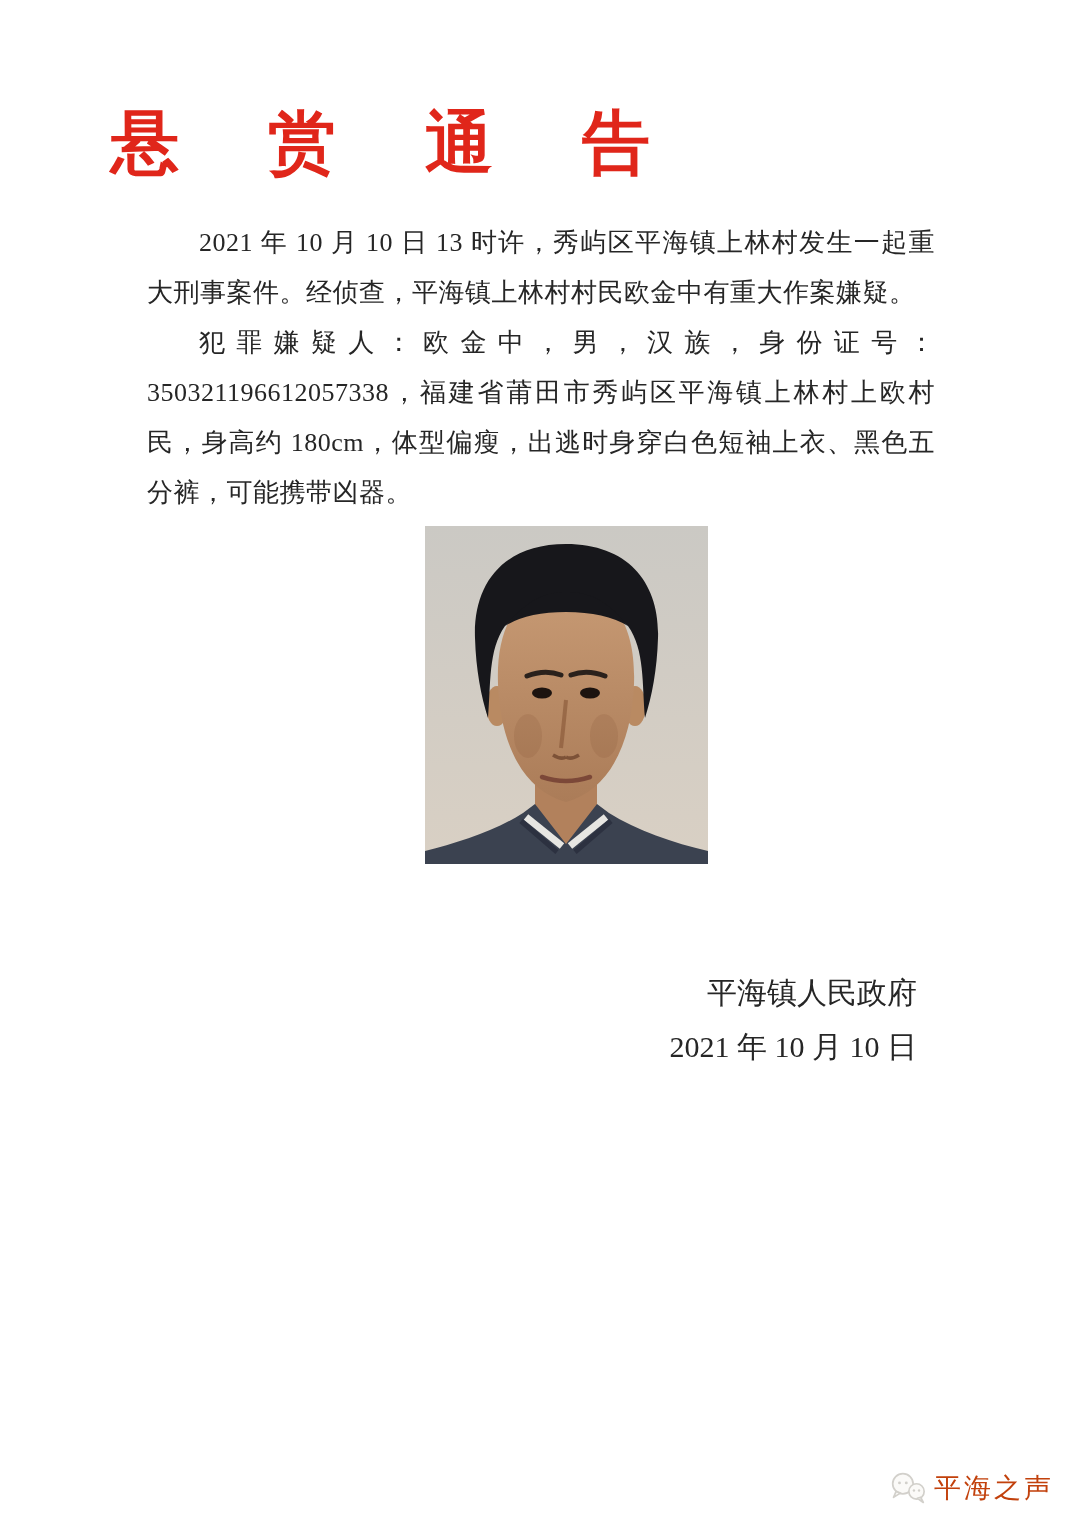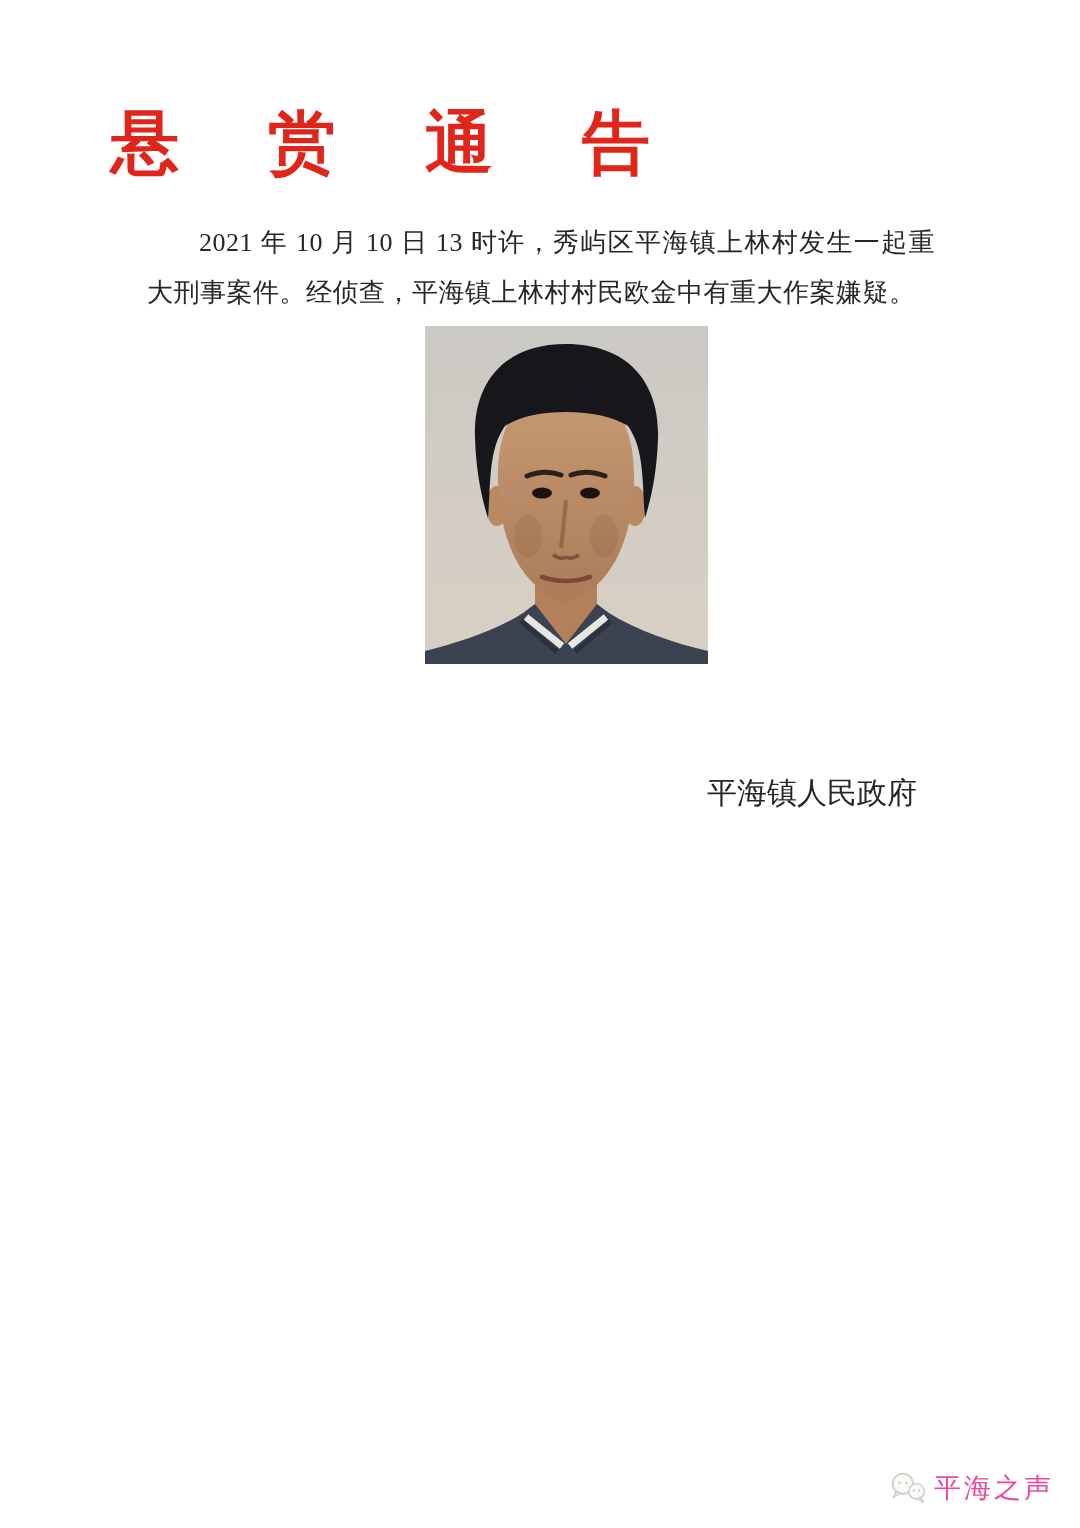--- a/index.html
+++ b/index.html
@@ -47,36 +47,37 @@
   }
   .sign-block .sig{line-height:50px;}
   .sign-block .date{line-height:58px;}
   .watermark{
     position:absolute;
     right:26px;
     bottom:22px;
     display:flex;
     align-items:center;
     gap:6px;
-    color:#ec4899;
+    color:#c2410c;
     font-size:27px;
     font-family:"Liberation Sans","DejaVu Sans",sans-serif;
     letter-spacing:3px;
   }
   .watermark svg{width:40px;height:34px;display:block;}
 </style>
 </head>
 <body>
 
 <div class="doc">
 
   <h1 class="title">悬 赏 通 告</h1>
 
   <div class="body-text">
     <p>2021 年 10 月 10 日 13 时许，秀屿区平海镇上林村发生一起重大刑事案件。经侦查，平海镇上林村村民欧金中有重大作案嫌疑。</p>
+    <p>犯罪嫌疑人：欧金中，男，汉族，身份证号：350321196612057338，福建省莆田市秀屿区平海镇上林村上欧村民，身高约 180cm，体型偏瘦，出逃时身穿白色短袖上衣、黑色五分裤，可能携带凶器。</p>
 
     <div class="photo-wrap">
       <svg viewBox="0 0 283 338" preserveAspectRatio="none">
         <defs>
           <linearGradient id="bgGrad" x1="0" y1="0" x2="0" y2="1">
             <stop offset="0" stop-color="#cbc9c4"></stop>
             <stop offset="1" stop-color="#d9d0c4"></stop>
           </linearGradient>
           <linearGradient id="skinGrad" x1="0" y1="0" x2="0" y2="1">
             <stop offset="0" stop-color="#c79a74"></stop>
@@ -116,20 +117,21 @@
 
         <ellipse cx="103" cy="210" rx="14" ry="22" fill="rgba(120,70,40,0.14)"></ellipse>
         <ellipse cx="179" cy="210" rx="14" ry="22" fill="rgba(120,70,40,0.14)"></ellipse>
       </svg>
     </div>
 
   </div>
 
   <div class="sign-block">
     <div class="sig">平海镇人民政府</div>
+    <div class="date">2021 年 10 月 10 日</div>
   </div>
 
 </div>
 
 <div class="watermark">
   <svg viewBox="0 0 46 40">
     <g fill="#fbfaf8" stroke="#d2d0cb" stroke-width="2">
       <circle cx="17" cy="15" r="12"></circle>
       <path d="M9,24 L6,31 L14,26 Z" stroke-linejoin="round"></path>
       <circle cx="33" cy="24" r="9"></circle>

